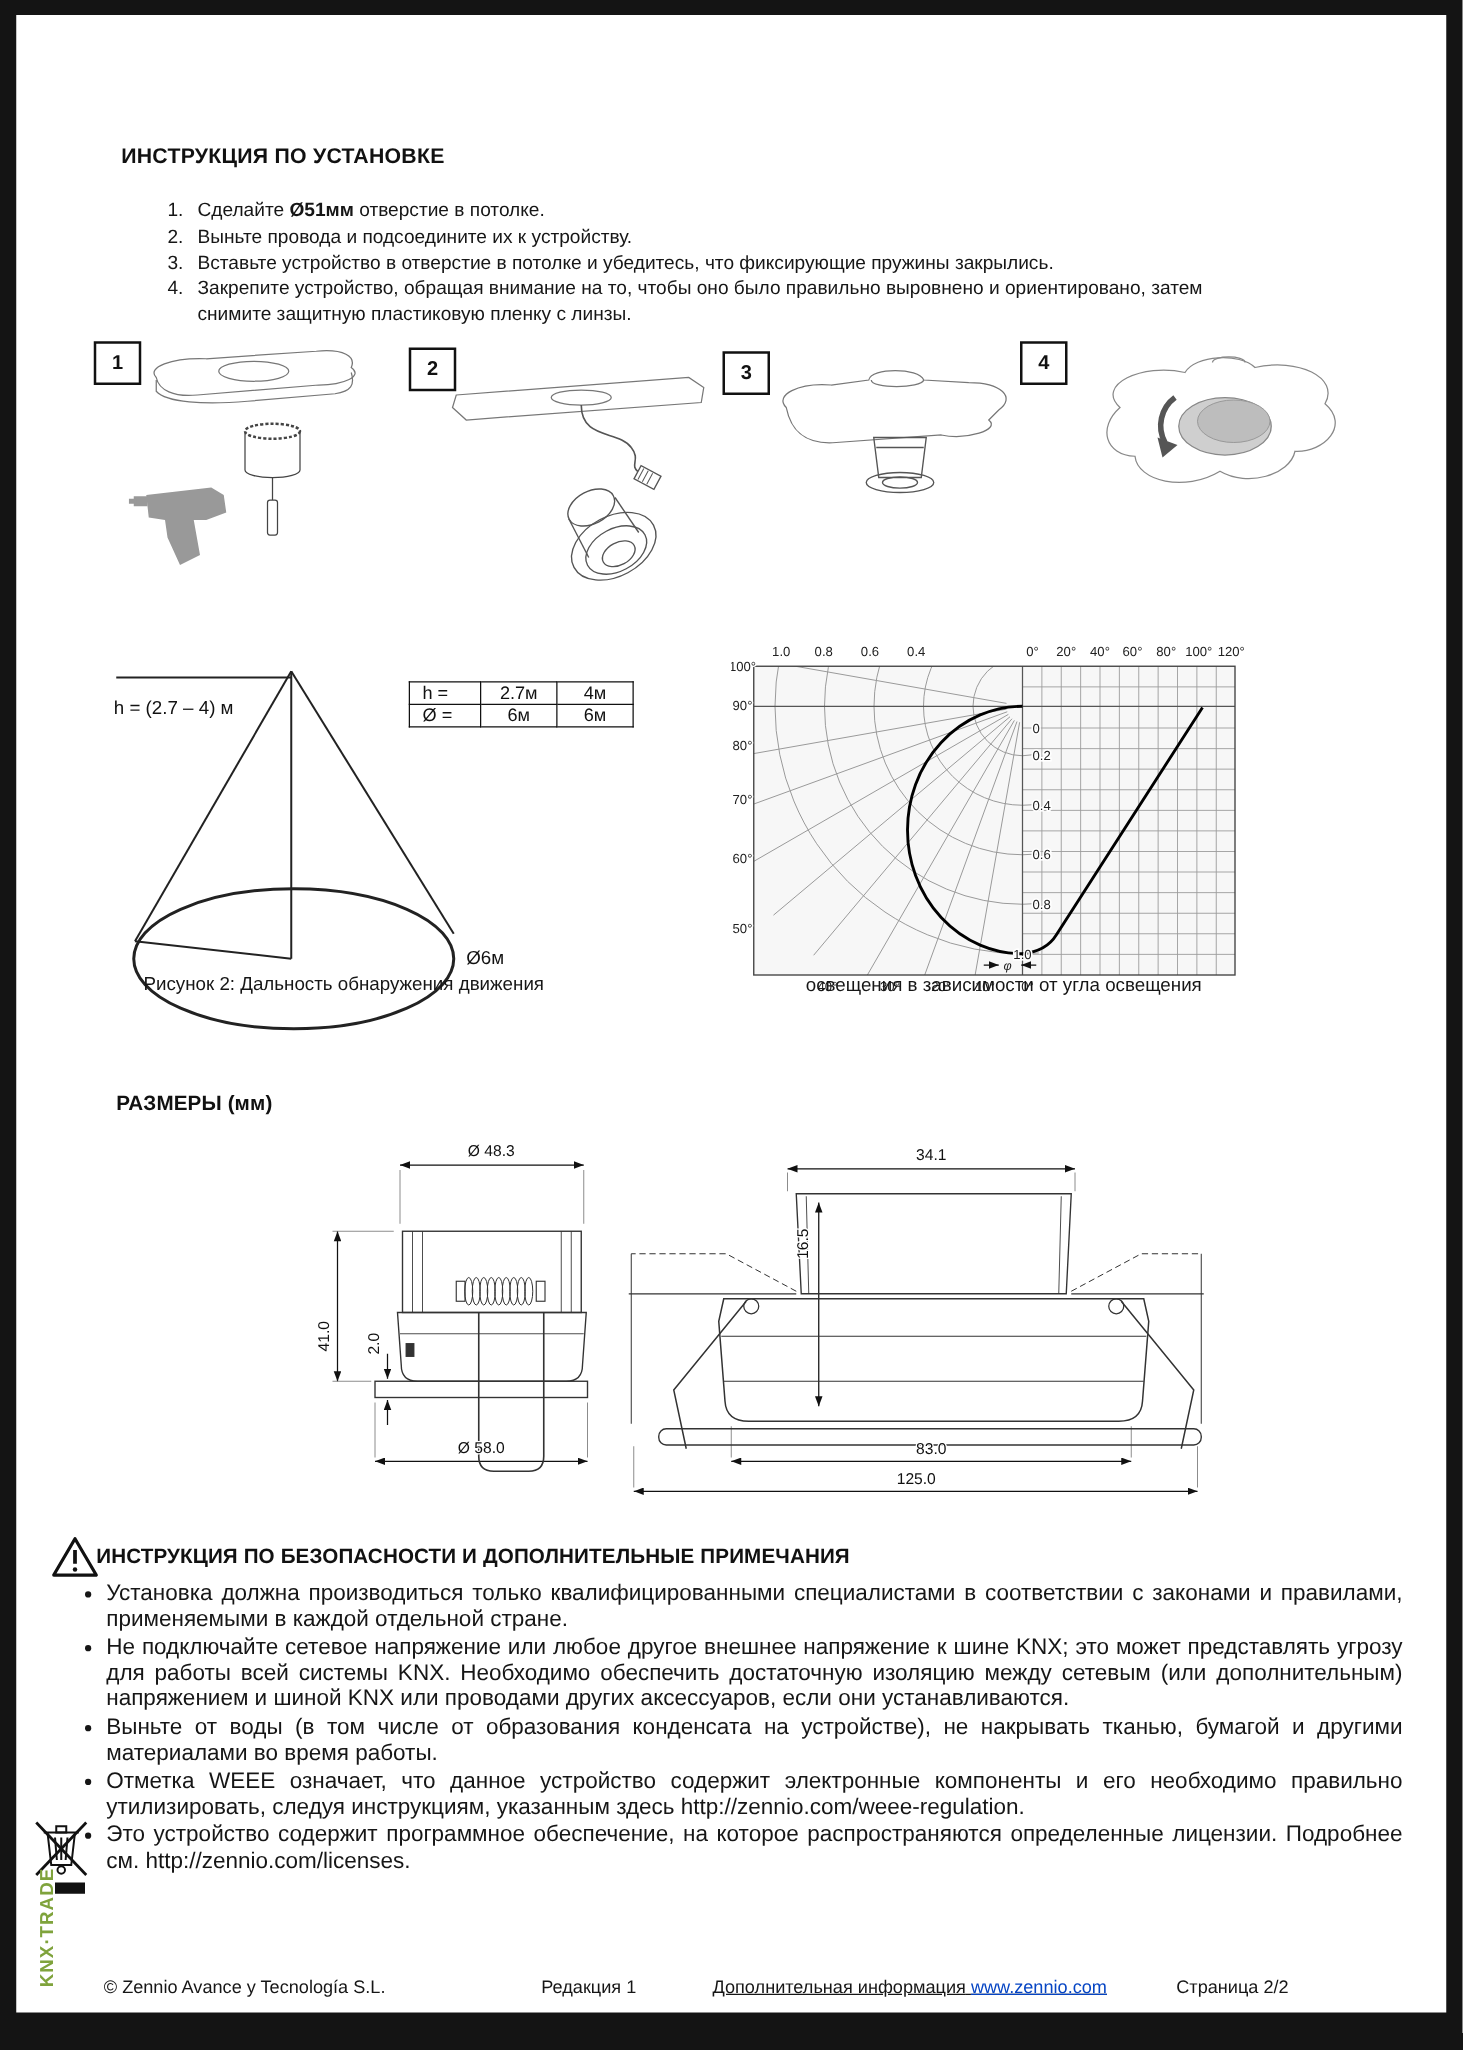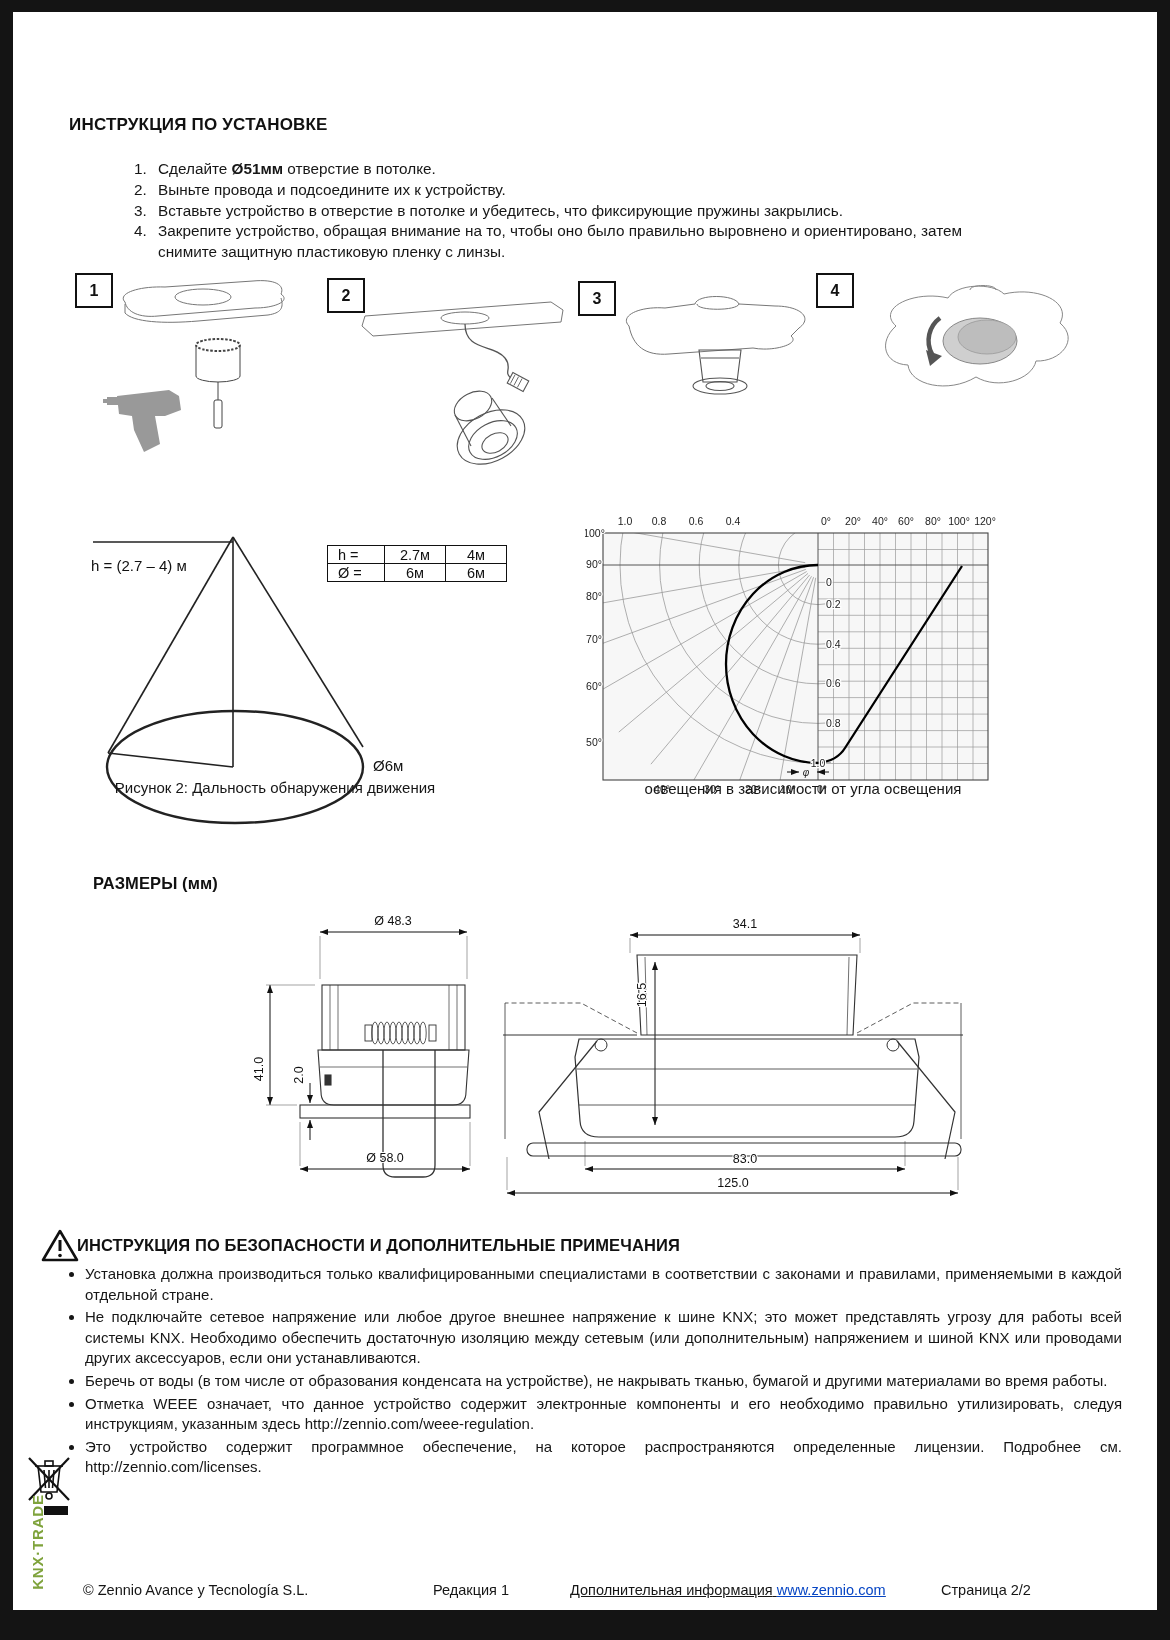--- a/index.html
+++ b/index.html
@@ -9,35 +9,35 @@
   .doc-title{font-size:17px;font-weight:bold;letter-spacing:.2px;}
   .steps ol{margin:0;padding-left:36px;font-size:15.3px;line-height:20.8px;color:#161616;}
   .steps li{padding-left:7px;}
   .numbox{position:absolute;width:34px;height:31px;border:2.4px solid #111;background:#fff;display:flex;align-items:center;justify-content:center;font-size:16px;font-weight:bold;}
   table.fig2{border-collapse:collapse;font-size:14.5px;background:#fff;}
   table.fig2 td{border:1.4px solid #111;height:17px;padding:0 6px;text-align:center;min-width:48px;}
   table.fig2 td:first-child{text-align:left;padding-left:10px;min-width:40px;}
   .caption{font-size:15px;text-align:center;line-height:21px;color:#161616;}
   .sec-title{font-size:16.5px;font-weight:bold;letter-spacing:.1px;}
   .bullets ul{margin:0;padding-left:16px;}
-  .bullets li{font-size:15px;line-height:20.6px;text-align:justify;margin-bottom:2px;color:#161616;}
+  .bullets li{font-size:18px;line-height:20.6px;text-align:justify;margin-bottom:2px;color:#161616;}
   .footer-item{font-size:14.5px;color:#161616;}
   a.link{text-decoration:underline;cursor:pointer;}
   .knx{font-weight:bold;font-size:15px;letter-spacing:.8px;text-align:center;}
   svg text{font-family:"Liberation Sans",sans-serif;}
   .t{font-size:10.5px;fill:#222;paint-order:stroke;stroke:#fff;stroke-width:2.5px;}
   .dimtxt{font-size:12.5px;fill:#111;paint-order:stroke;stroke:#fff;stroke-width:2px;}
   .figtxt{font-size:15px;fill:#111;}
 </style>
 </head>
 <body>
 
 <div class="page">
 
-  <div class="abs doc-title" style="left:56px;top:103px;">ИНСТРУКЦИЯ ПО УСТАНОВКЕ</div>
+  <div class="abs doc-title" style="left:84px;top:103px;">ИНСТРУКЦИЯ ПО УСТАНОВКЕ</div>
   <div class="abs steps" style="left:102px;top:133px;width:892px;margin-top:14px;">
     <ol>
       <li><span>Сделайте </span><b>Ø51мм</b><span> отверстие в потолке.</span></li>
       <li>Выньте провода и подсоедините их к устройству.</li>
       <li>Вставьте устройство в отверстие в потолке и убедитесь, что фиксирующие пружины закрылись.</li>
       <li>Закрепите устройство, обращая внимание на то, чтобы оно было правильно выровнено и ориентировано, затем снимите защитную пластиковую пленку с линзы.</li>
     </ol>
   </div>
 
   <div class="numbox" style="left:62px;top:261px;">1</div>
@@ -337,21 +337,21 @@
     <polygon points="19,3 36,32 2,32" fill="none" stroke="#111" stroke-width="2.6" stroke-linejoin="round"></polygon>
     <line x1="19" y1="12" x2="19" y2="23" stroke="#111" stroke-width="3"></line>
     <circle cx="19" cy="27.5" r="1.8" fill="#111"></circle>
   </svg>
   <div class="abs sec-title" style="left:64px;top:1224px;">ИНСТРУКЦИЯ ПО БЕЗОПАСНОСТИ И ДОПОЛНИТЕЛЬНЫЕ ПРИМЕЧАНИЯ</div>
 
   <div class="abs bullets" style="left:56px;top:1252px;width:1053px;">
     <ul>
       <li>Установка должна производиться только квалифицированными специалистами в соответствии с законами и правилами, применяемыми в каждой отдельной стране.</li>
       <li>Не подключайте сетевое напряжение или любое другое внешнее напряжение к шине KNX; это может представлять угрозу для работы всей системы KNX. Необходимо обеспечить достаточную изоляцию между сетевым (или дополнительным) напряжением и шиной KNX или проводами других аксессуаров, если они устанавливаются.</li>
-      <li>Беречь от воды (в том числе от образования конденсата на устройстве), не накрывать тканью, бумагой и другими материалами во время работы.</li>
+      <li>Выньте от воды (в том числе от образования конденсата на устройстве), не накрывать тканью, бумагой и другими материалами во время работы.</li>
       <li>Отметка WEEE означает, что данное устройство содержит электронные компоненты и его необходимо правильно утилизировать, следуя инструкциям, указанным здесь http://zennio.com/weee-regulation.</li>
       <li>Это устройство содержит программное обеспечение, на которое распространяются определенные лицензии. Подробнее см. http://zennio.com/licenses.</li>
     </ul>
   </div>
 
   <svg class="abs" style="left:14px;top:1442px;" width="44" height="50" viewBox="0 0 44 50">
     <g stroke="#111" stroke-width="1.6" fill="none">
       <line x1="8" y1="12" x2="36" y2="12"></line>
       <rect x="18" y="7" width="8" height="5"></rect>
       <path d="M11,12 L14,38 L30,38 L33,12"></path>

